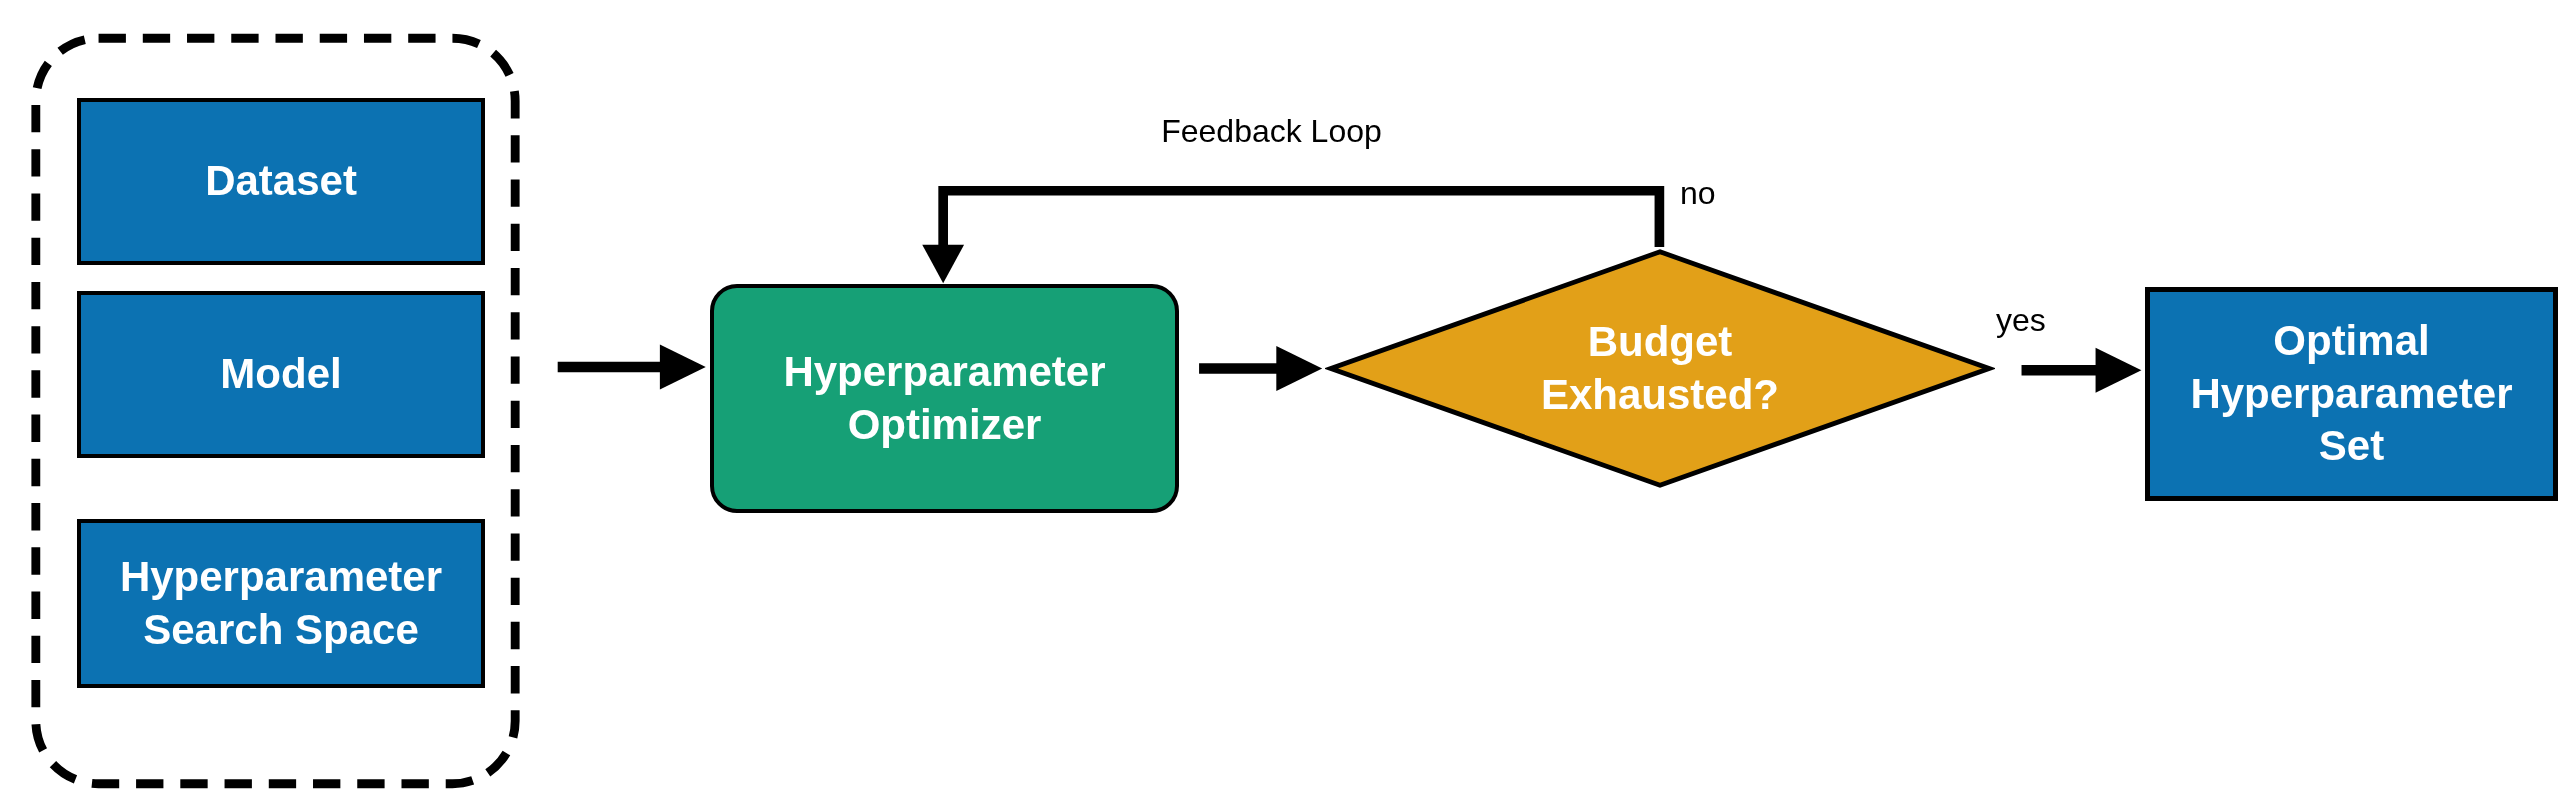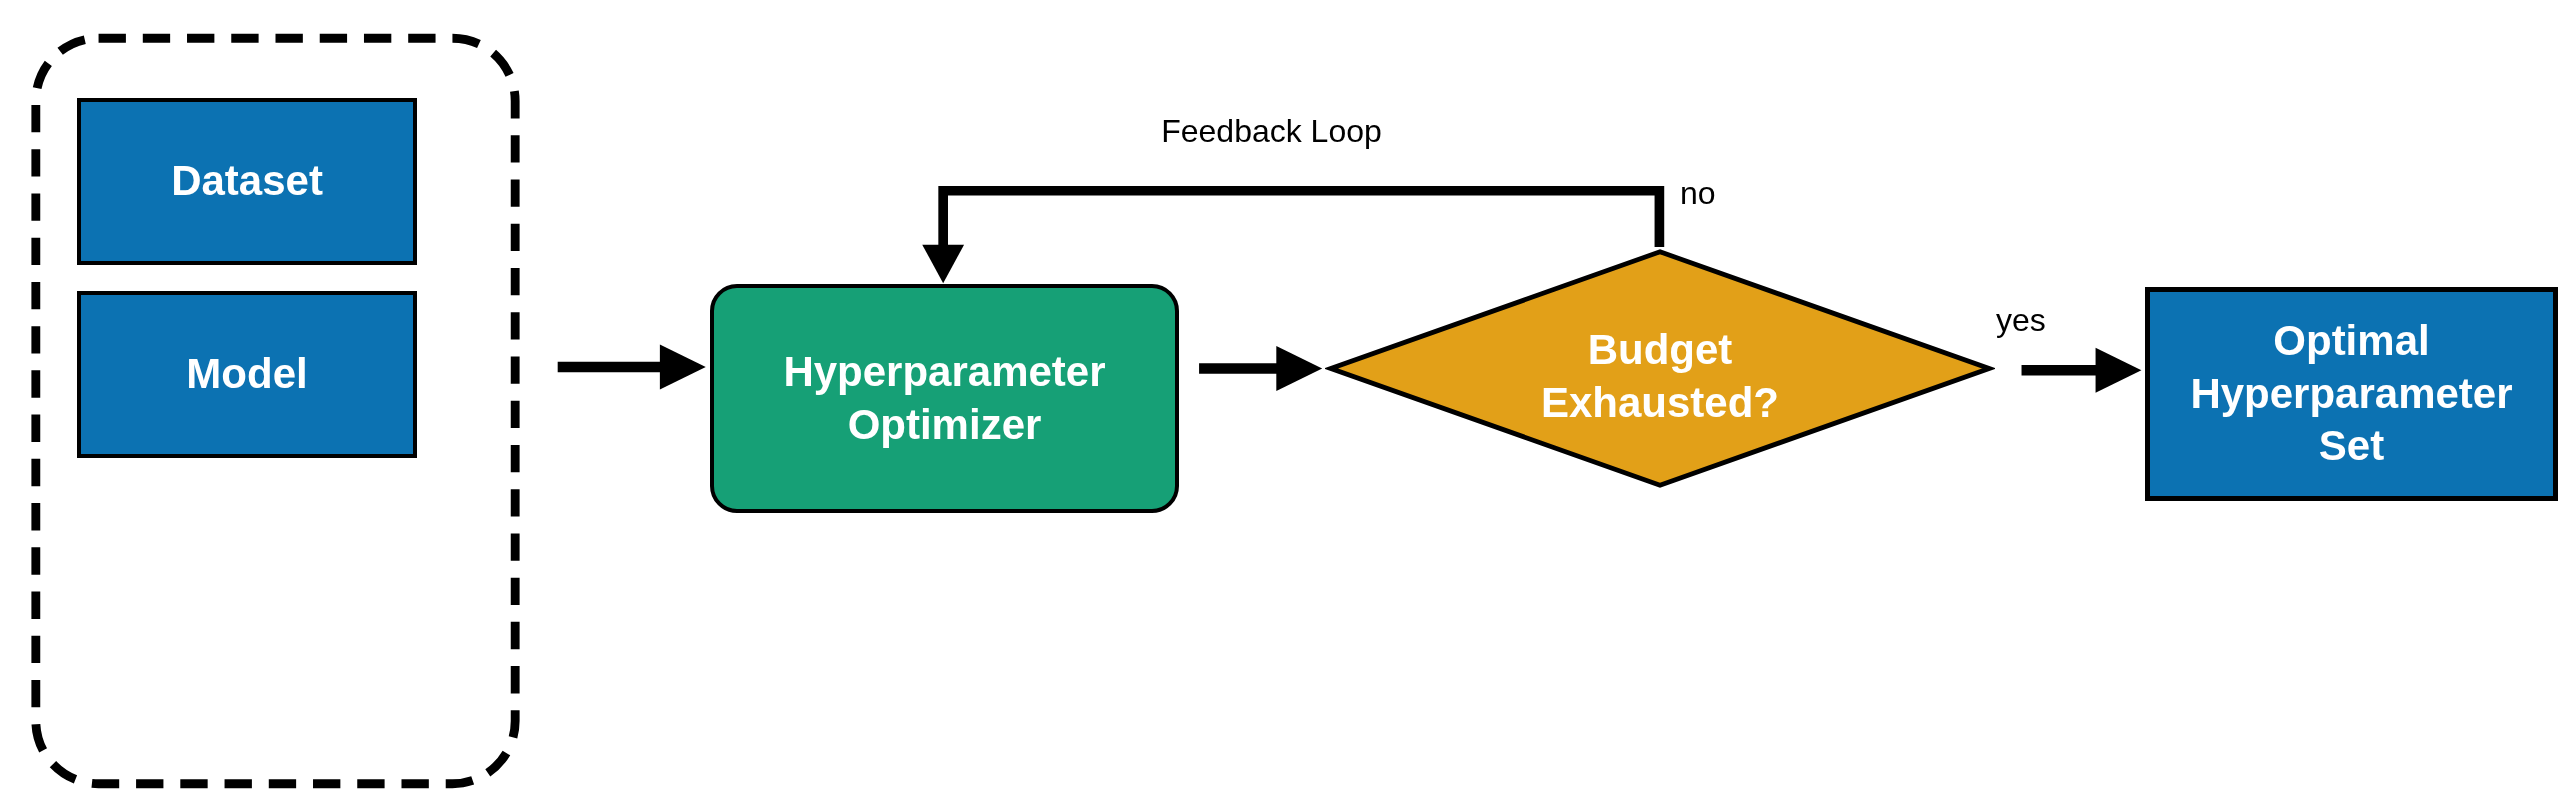--- a/index.html
+++ b/index.html
@@ -45,21 +45,21 @@
     font-size: 42px;
     font-weight: 600;
     line-height: 1.25;
   }
   .node-blue {
     background: var(--blue, #0C72B2);
     border: 4px solid var(--outline, #000000);
   }
   .input-node {
     left: 46px;
-    width: 340px;
+    width: 408px;
   }
   .node-label-inner {
     display: inline-block;
     max-width: 370px;
   }
   #node-dataset        { top: 65px;  height: 167px; }
   #node-model          { top: 258px; height: 167px; }
   #node-search-space   { top: 486px; height: 169px; }
 
   #node-optimizer {
@@ -78,21 +78,21 @@
     width: 670px; height: 243px;
     z-index: 2;
   }
   #node-decision svg {
     position: absolute;
     left: 0; top: 0;
     width: 670px; height: 243px;
   }
   #decision-text {
     position: absolute;
-    left: 0; top: 8px;
+    left: 0; top: 0;
     width: 670px; height: 243px;
     display: flex;
     align-items: center;
     justify-content: center;
     text-align: center;
     color: var(--node-text, #ffffff);
     font-size: 42px;
     font-weight: 600;
     line-height: 1.25;
   }
@@ -161,20 +161,23 @@
     </svg>
 
     <div class="node node-blue input-node" id="node-dataset">
       <span class="node-label-inner">Dataset</span>
     </div>
 
     <div class="node node-blue input-node" id="node-model">
       <span class="node-label-inner">Model</span>
     </div>
 
+    <div class="node node-blue input-node" id="node-search-space">
+      <span class="node-label-inner">Hyperparameter Search Space</span>
+    </div>
   </div>
 
   <div class="node" id="node-optimizer">
     <span class="node-label-inner">Hyperparameter Optimizer</span>
   </div>
 
   <div id="node-decision">
     <svg viewBox="0 0 832 302" xmlns="http://www.w3.org/2000/svg">
       <polygon points="416,6 825,151 416,296 7,151" fill="var(--orange,#E2A018)" stroke="var(--outline,#000)" stroke-width="6"></polygon>
     </svg>

